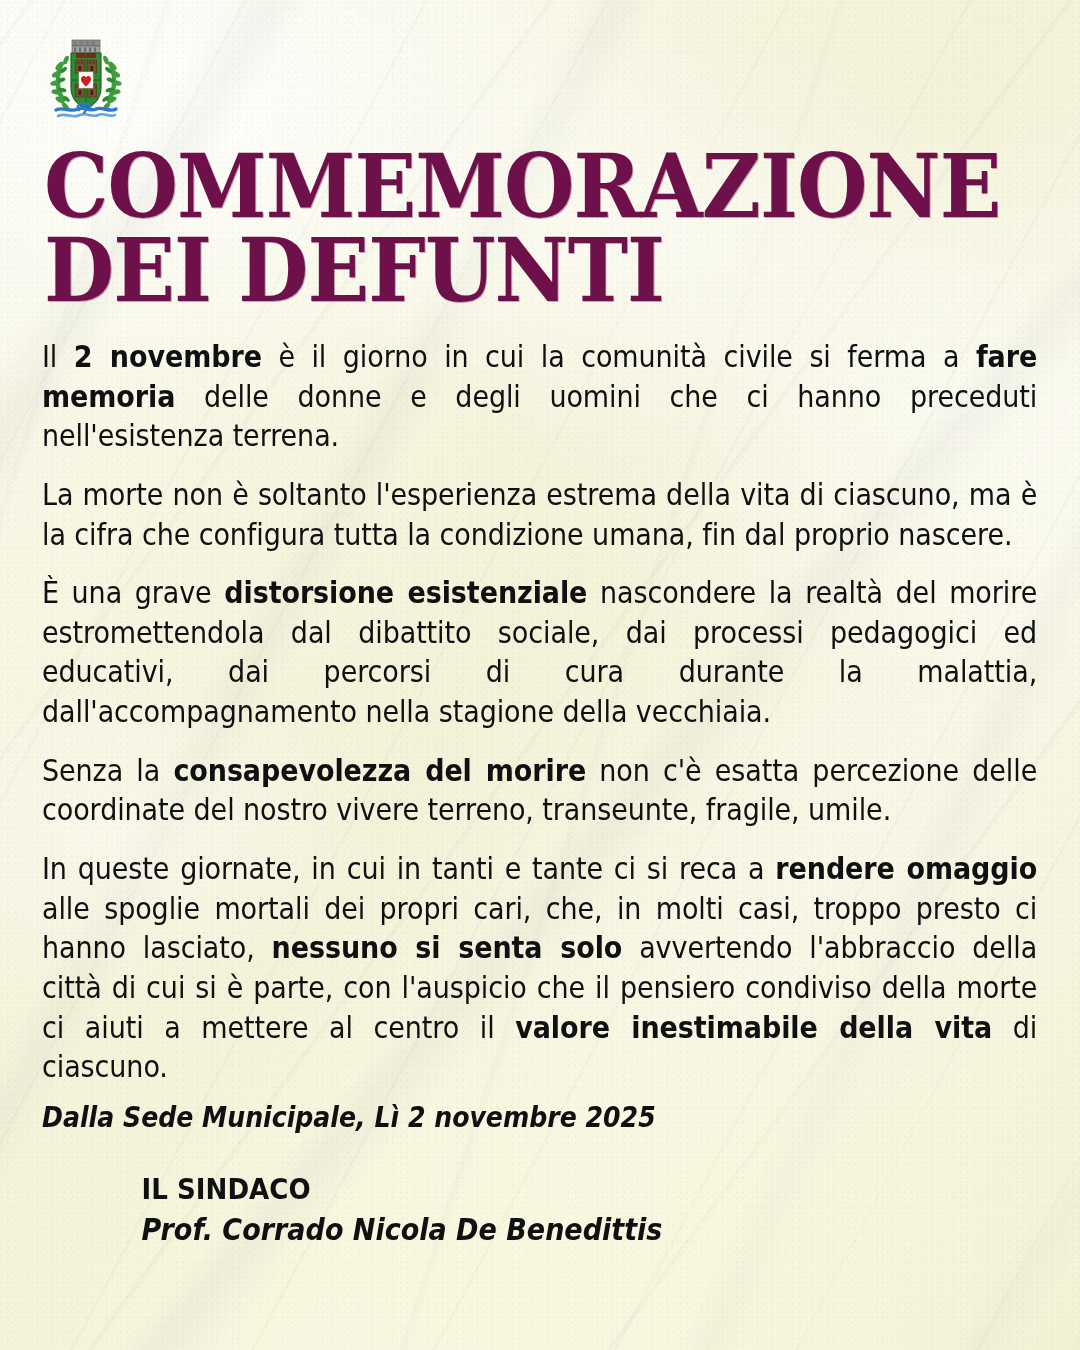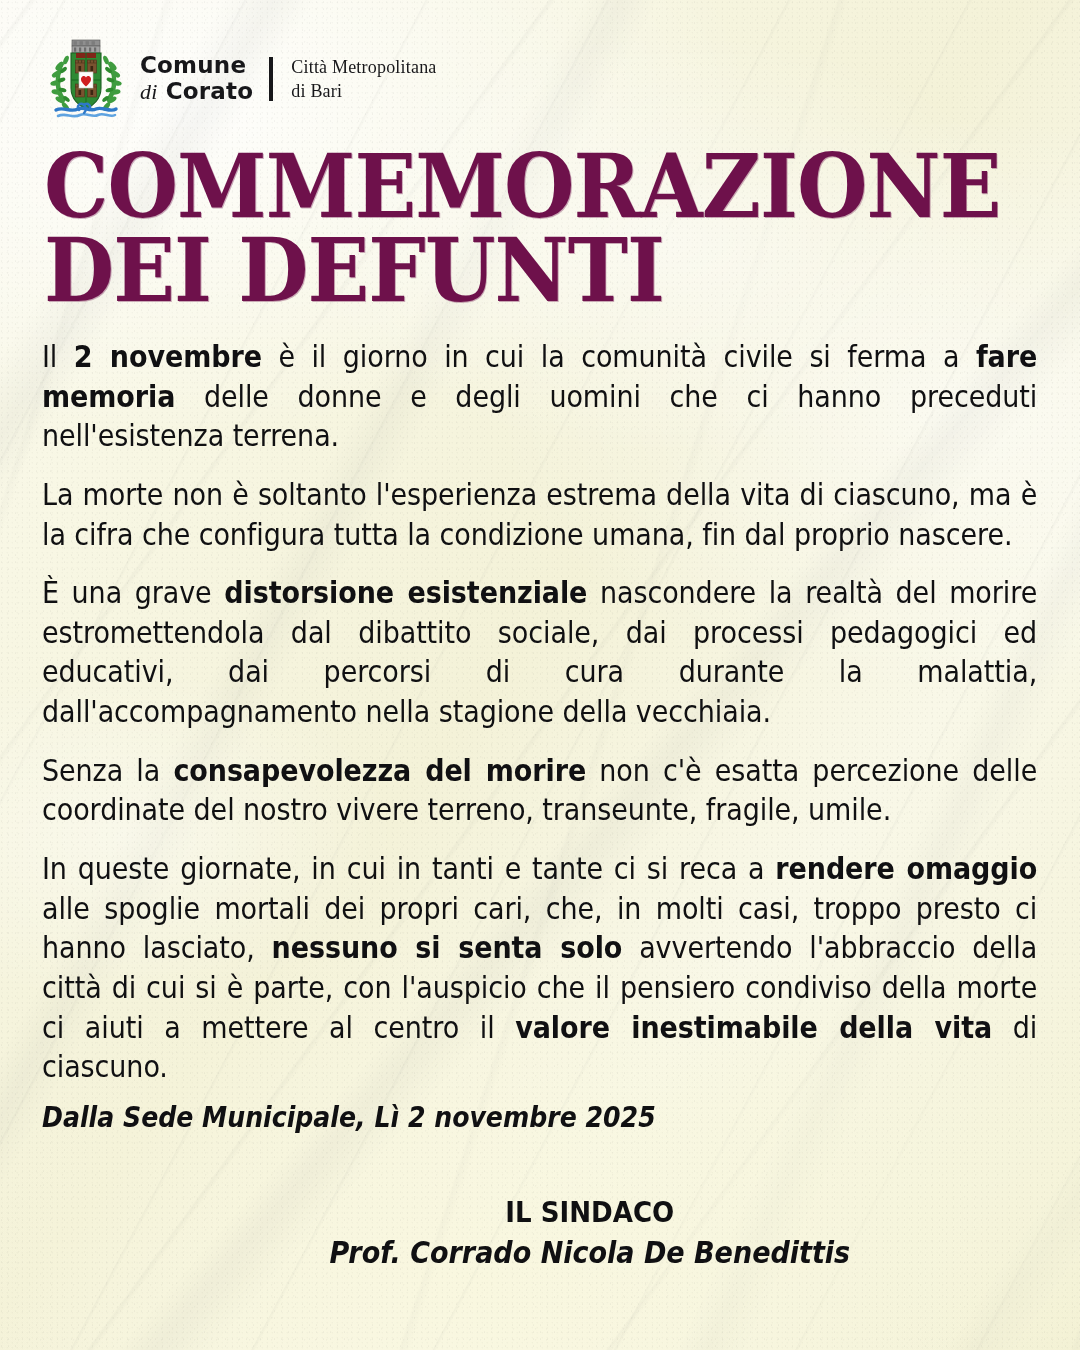--- a/index.html
+++ b/index.html
@@ -201,22 +201,22 @@
     font-family: "DejaVu Sans", sans-serif;
     font-weight: 700;
     font-style: italic;
     font-size: 28px;
     color: #101012;
     transform: scaleX(0.9);
     transform-origin: left center;
     white-space: nowrap;
   }
   .sign {
-    margin-top: 61px;
-    text-align: center;
+    margin-top: 38px;
+    text-align: left;
   }
   .sign-title {
     font-family: "DejaVu Sans", sans-serif;
     font-weight: 700;
     font-size: 29px;
     color: #101012;
     letter-spacing: 0px;
     transform: scaleX(0.9);
     transform-origin: right center;
     display: block;
@@ -346,31 +346,20 @@
         <rect x="31" y="36" width="14" height="16" fill="#fdfdfa" stroke="#c9c9c2" stroke-width="0.6"></rect>
         <path d="M38 50.4 C33 46.6 32.2 43.3 33.6 41.3 C35 39.3 37.1 39.9 38 41.4 C38.9 39.9 41 39.3 42.4 41.3 C43.8 43.3 43 46.6 38 50.4 Z" fill="#d01f20"></path>
 
         <g>
           <path d="M8 74 C16 70 22 77 30 73 C36 70 42 76 48 73 C54 70 62 77 68 73" stroke="#2e79c8" stroke-width="3.4" fill="none" stroke-linecap="round"></path>
           <path d="M10 80 C18 76 24 83 32 79 C38 76 44 82 50 79 C56 76 62 82 67 79" stroke="#5fa3e0" stroke-width="2.6" fill="none" stroke-linecap="round"></path>
           <path d="M31 74 C28 70 32 66 36 69 C39 71 38 75 36 77 M41 74 C44 70 40 66 36 69" stroke="#2e79c8" stroke-width="2.4" fill="none" stroke-linecap="round"></path>
         </g>
       </svg>
 
-      <div class="brand">
-        <div class="brand-left">
-          <span class="brand-comune">Comune</span>
-          <span class="brand-corato"><span class="brand-di">di</span> <span>Corato</span></span>
-        </div>
-        <div class="brand-divider"></div>
-        <div class="brand-right">
-          <div>Città Metropolitana</div>
-          <div>di Bari</div>
-        </div>
-      </div>
     </div>
 
     <h1 class="title">
       <span class="title-line">COMMEMORAZIONE</span>
       <span class="title-line">DEI DEFUNTI</span>
     </h1>
 
     <div class="body-wrap" id="body-wrap">
         <p class="para"><span>Il </span><b>2 novembre</b><span> è il giorno in cui la comunità civile si ferma a </span><b>fare memoria</b><span> delle donne e degli uomini che ci hanno preceduti nell'esistenza terrena.</span></p>
         <p class="para"><span>La morte non è soltanto l'esperienza estrema della vita di ciascuno, ma è la cifra che configura tutta la condizione umana, fin dal proprio nascere.</span></p>

